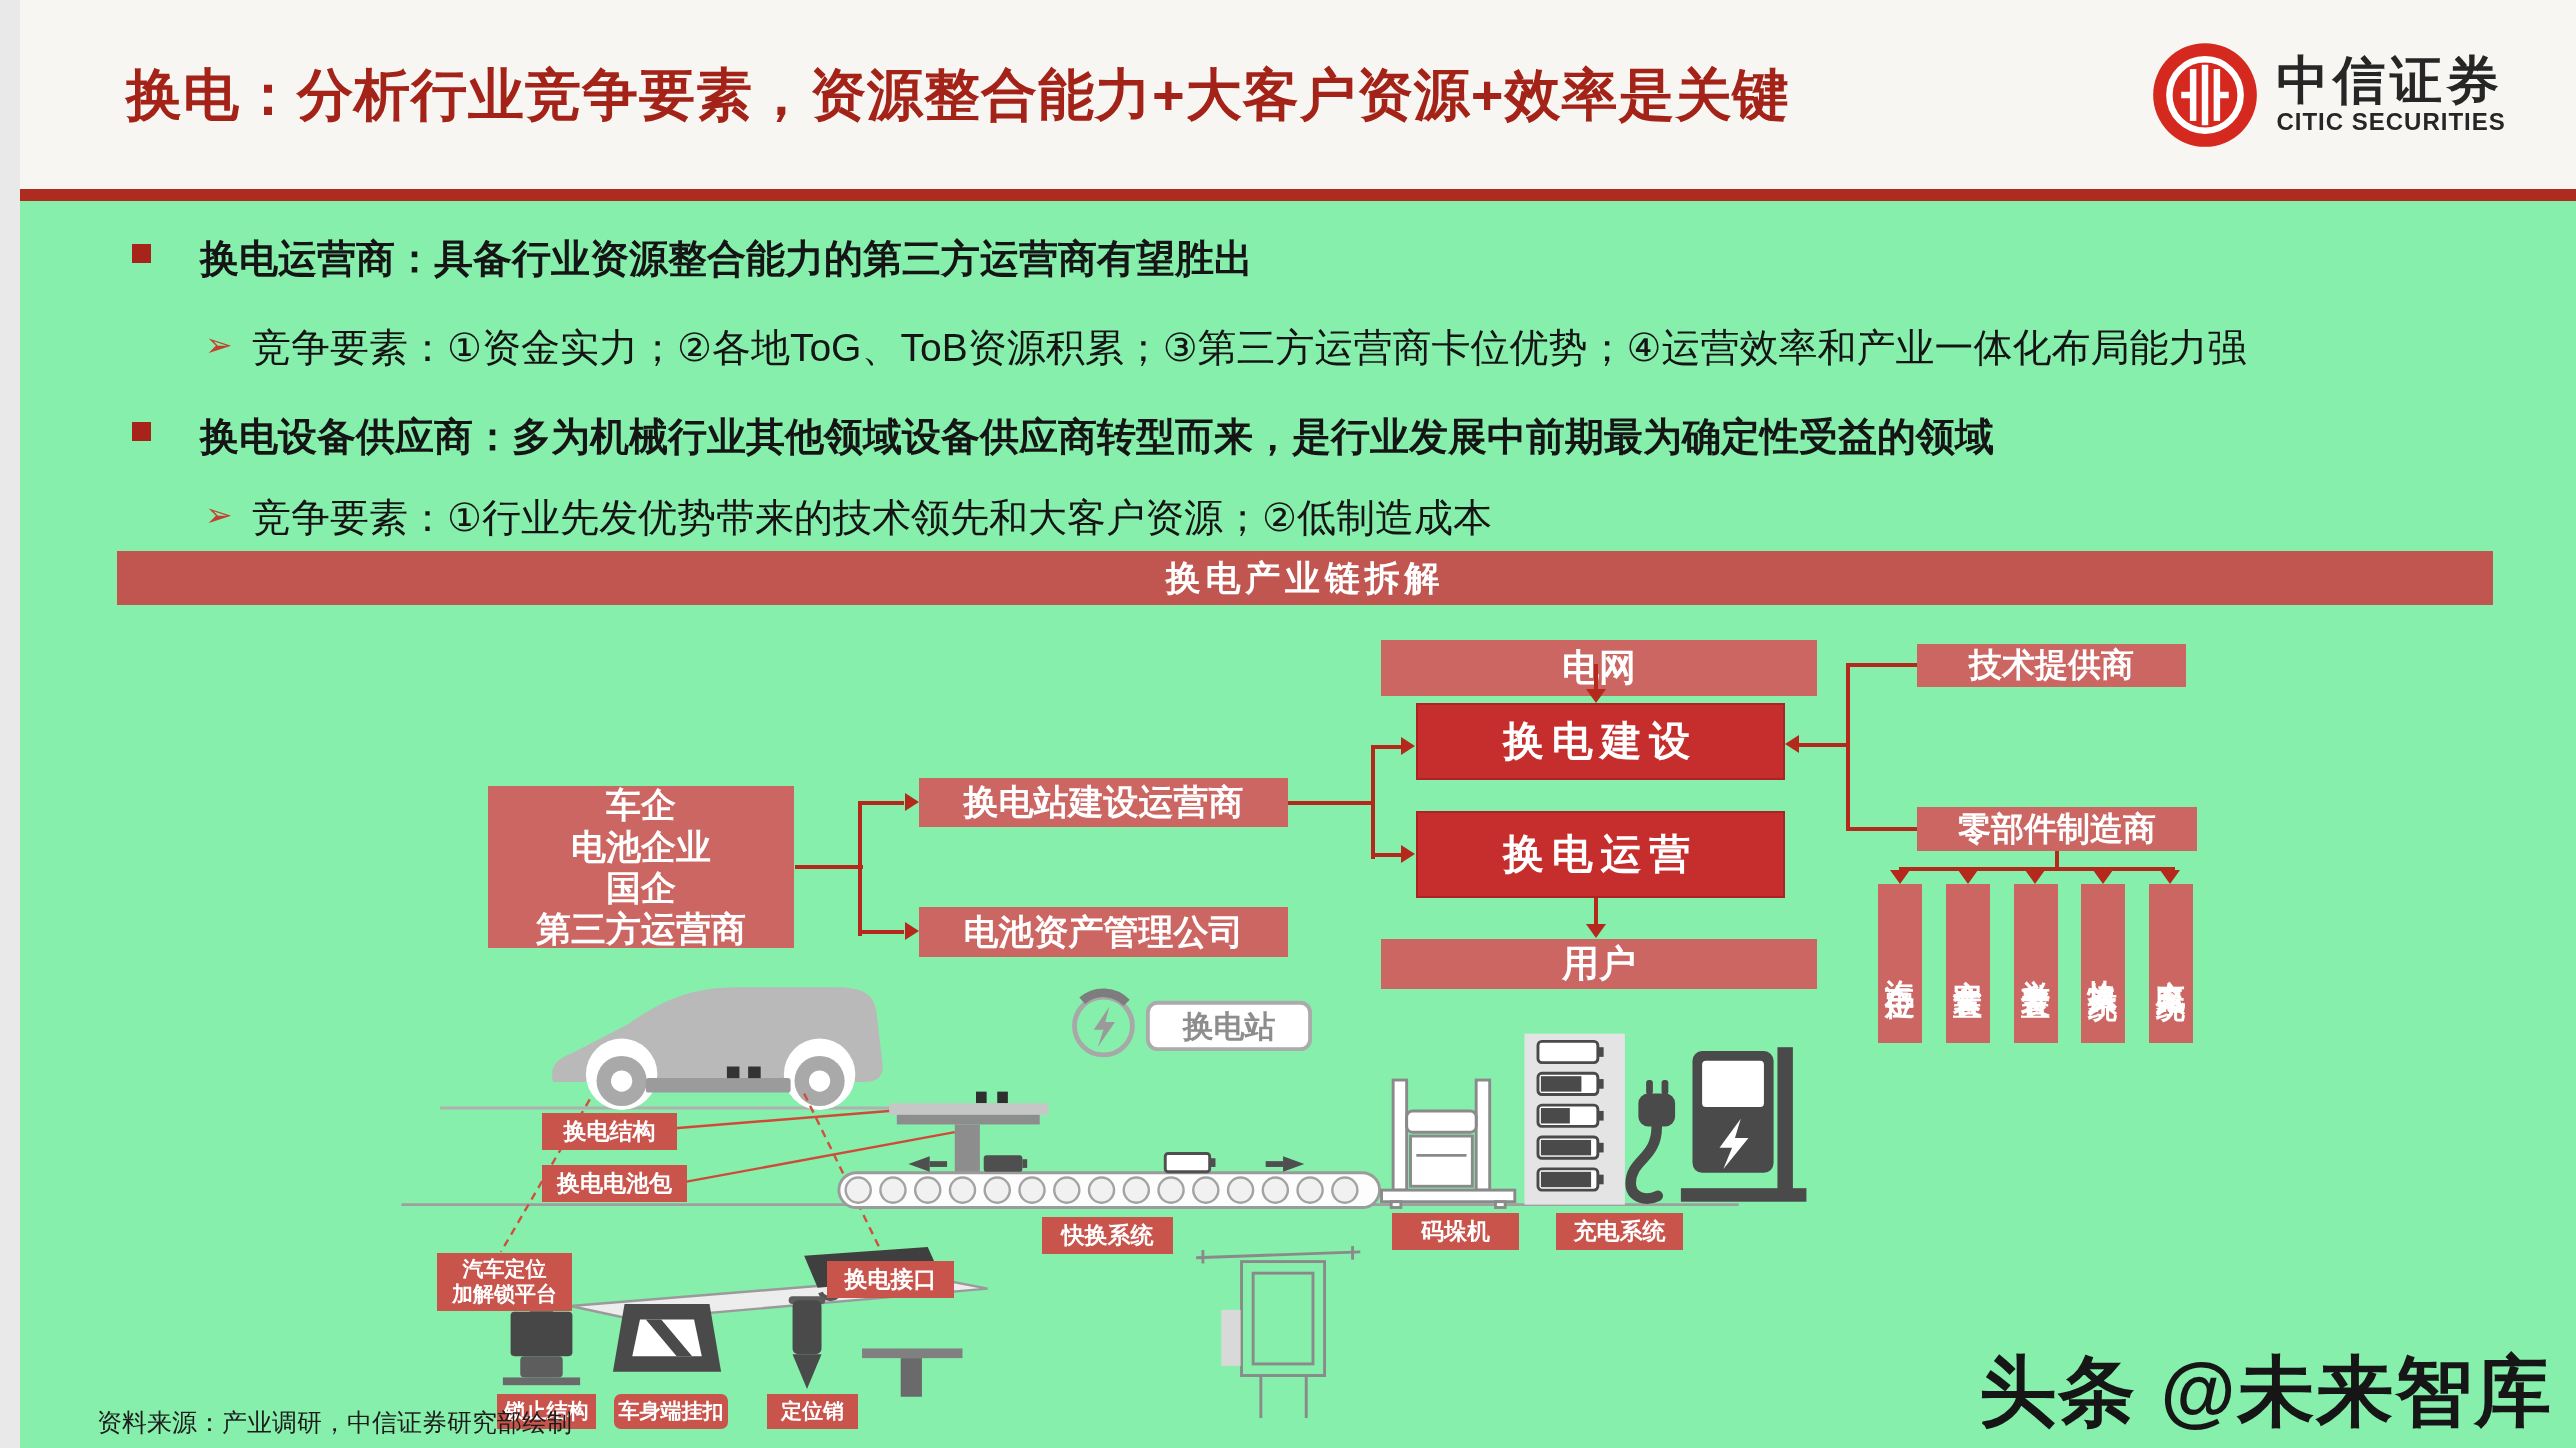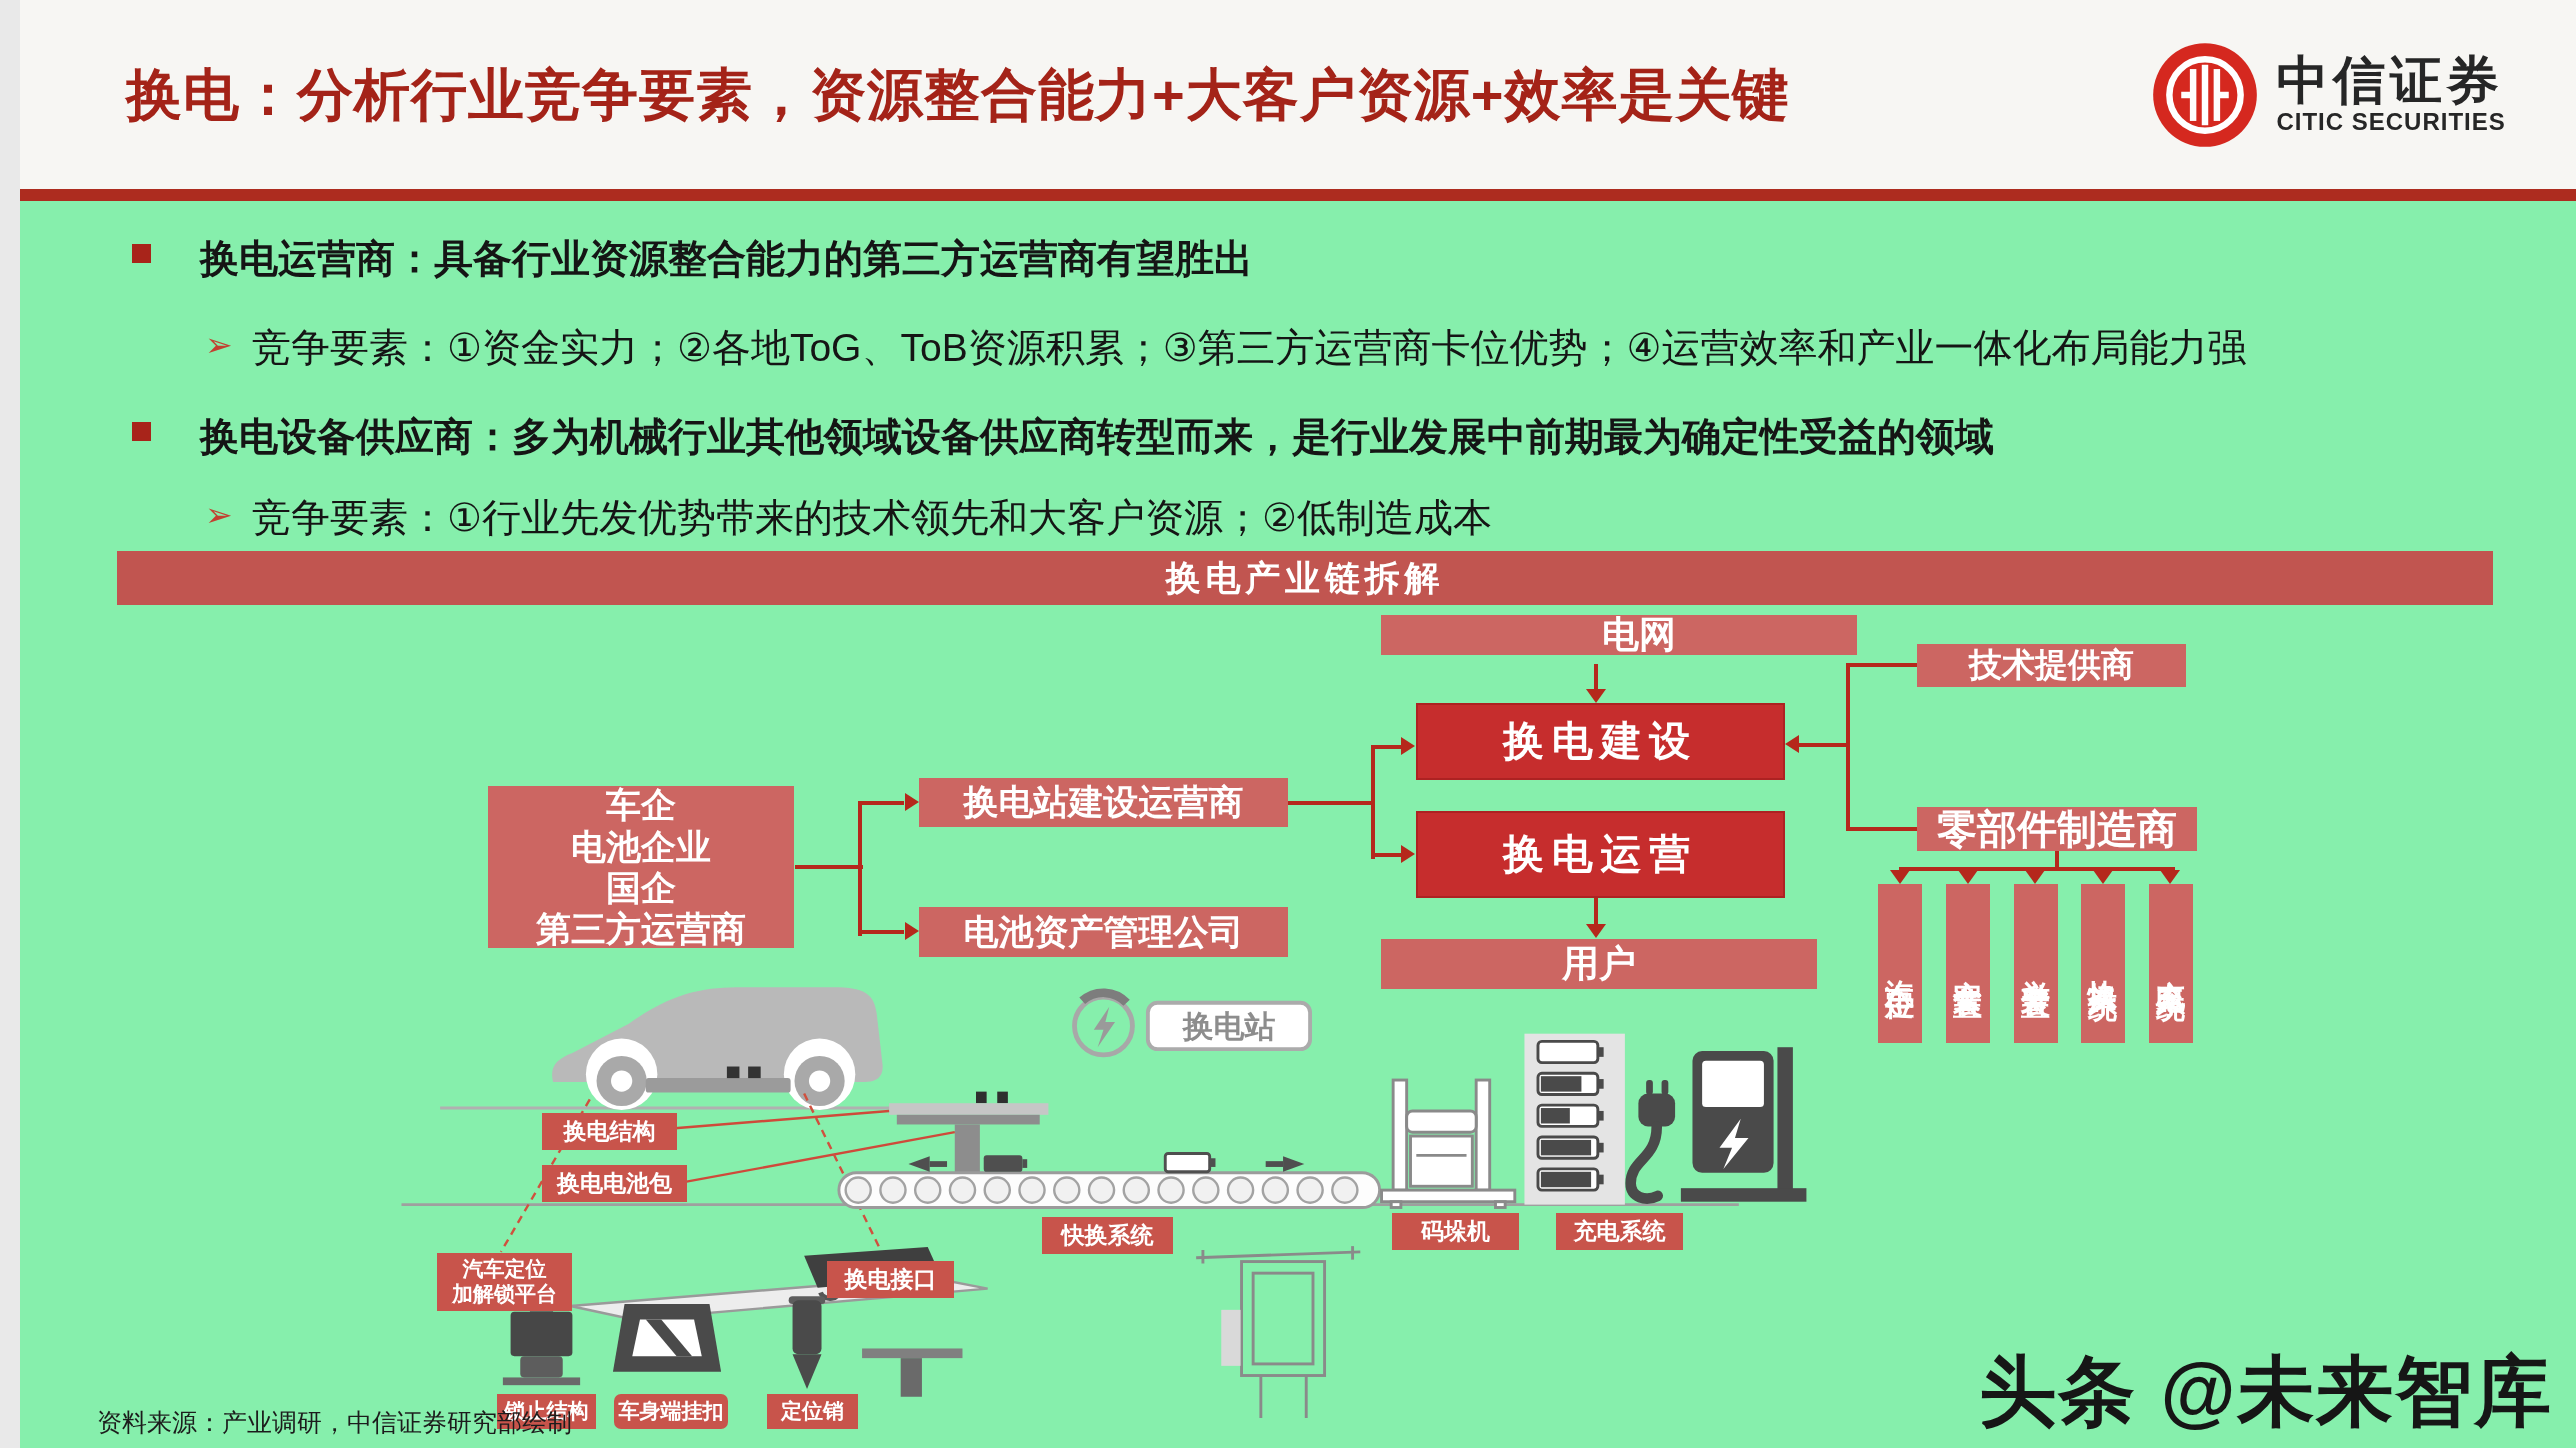--- a/index.html
+++ b/index.html
@@ -69,26 +69,26 @@
   <div class="sub-mk" style="left:185px;top:325px;">➢</div>
   <div class="sub-text" style="left:232px;top:321px;">竞争要素：①资金实力；②各地ToG、ToB资源积累；③第三方运营商卡位优势；④运营效率和产业一体化布局能力强</div>
 
   <div class="bsq" style="left:112px;top:422px;"></div>
   <div class="bullet-text" style="left:180px;top:410px;">换电设备供应商：多为机械行业其他领域设备供应商转型而来，是行业发展中前期最为确定性受益的领域</div>
   <div class="sub-mk" style="left:185px;top:495px;">➢</div>
   <div class="sub-text" style="left:232px;top:491px;">竞争要素：①行业先发优势带来的技术领先和大客户资源；②低制造成本</div>
 
   <div class="banner">换电产业链拆解</div>
 
-  <div class="fbox lred" style="left:1361px;top:615px;width:436px;height:40px;font-size:37px;padding-left:40px;">电网</div>
+  <div class="fbox lred" style="left:1361px;top:640px;width:436px;height:56px;font-size:37px;">电网</div>
   <div class="fbox lred" style="left:1897px;top:644px;width:269px;height:43px;font-size:33px;">技术提供商</div>
   <div class="fbox dred" style="left:1396px;top:703px;width:369px;height:77px;font-size:41px;letter-spacing:7.7px;">换电建设</div>
   <div class="fbox lred" style="left:1361px;top:939px;width:436px;height:50px;font-size:37px;">用户</div>
   <div class="fbox dred" style="left:1396px;top:811px;width:369px;height:87px;font-size:41px;letter-spacing:7.7px;">换电运营</div>
-  <div class="fbox lred" style="left:1897px;top:807px;width:280px;height:44px;font-size:40px;">零部件制造商</div>
+  <div class="fbox lred" style="left:1897px;top:807px;width:280px;height:44px;font-size:33px;">零部件制造商</div>
 
   <div class="fbox lred" style="left:468px;top:786px;width:306px;height:162px;font-size:35px;flex-direction:column;line-height:1.18;">
     <div>车企</div>
     <div>电池企业</div>
     <div>国企</div>
     <div>第三方运营商</div>
   </div>
   <div class="fbox lred" style="left:899px;top:778px;width:369px;height:49px;font-size:35px;">换电站建设运营商</div>
   <div class="fbox lred" style="left:899px;top:907px;width:369px;height:50px;font-size:35px;">电池资产管理公司</div>
 

